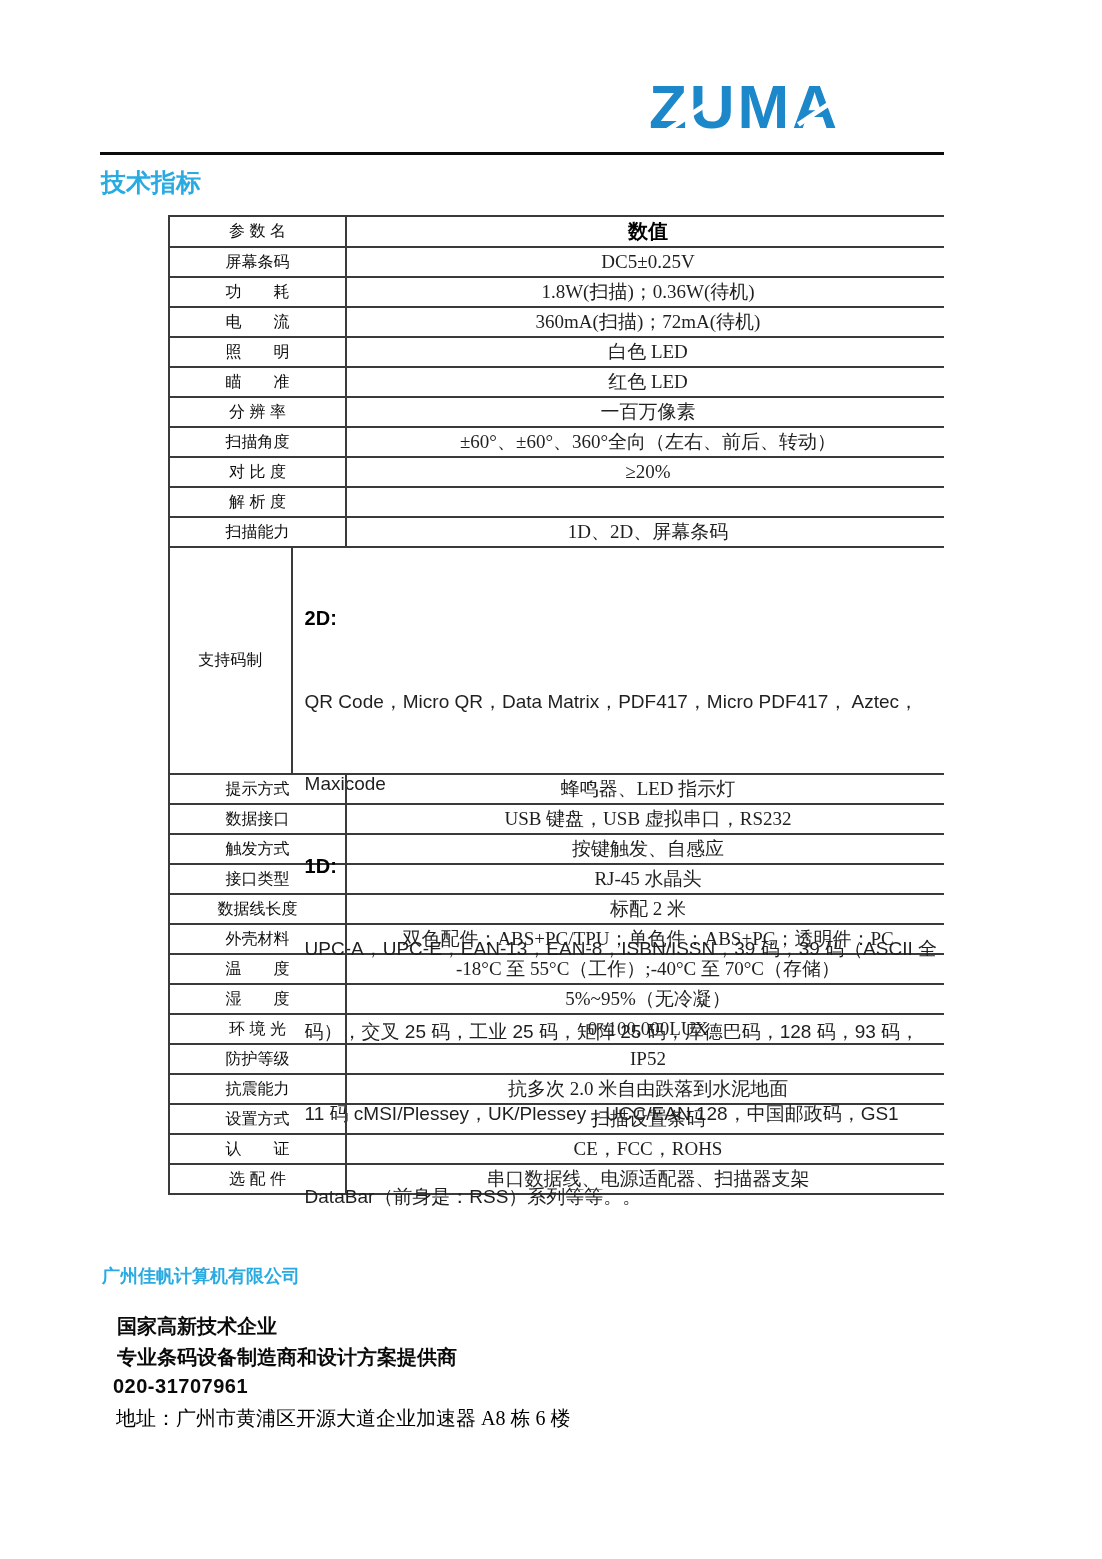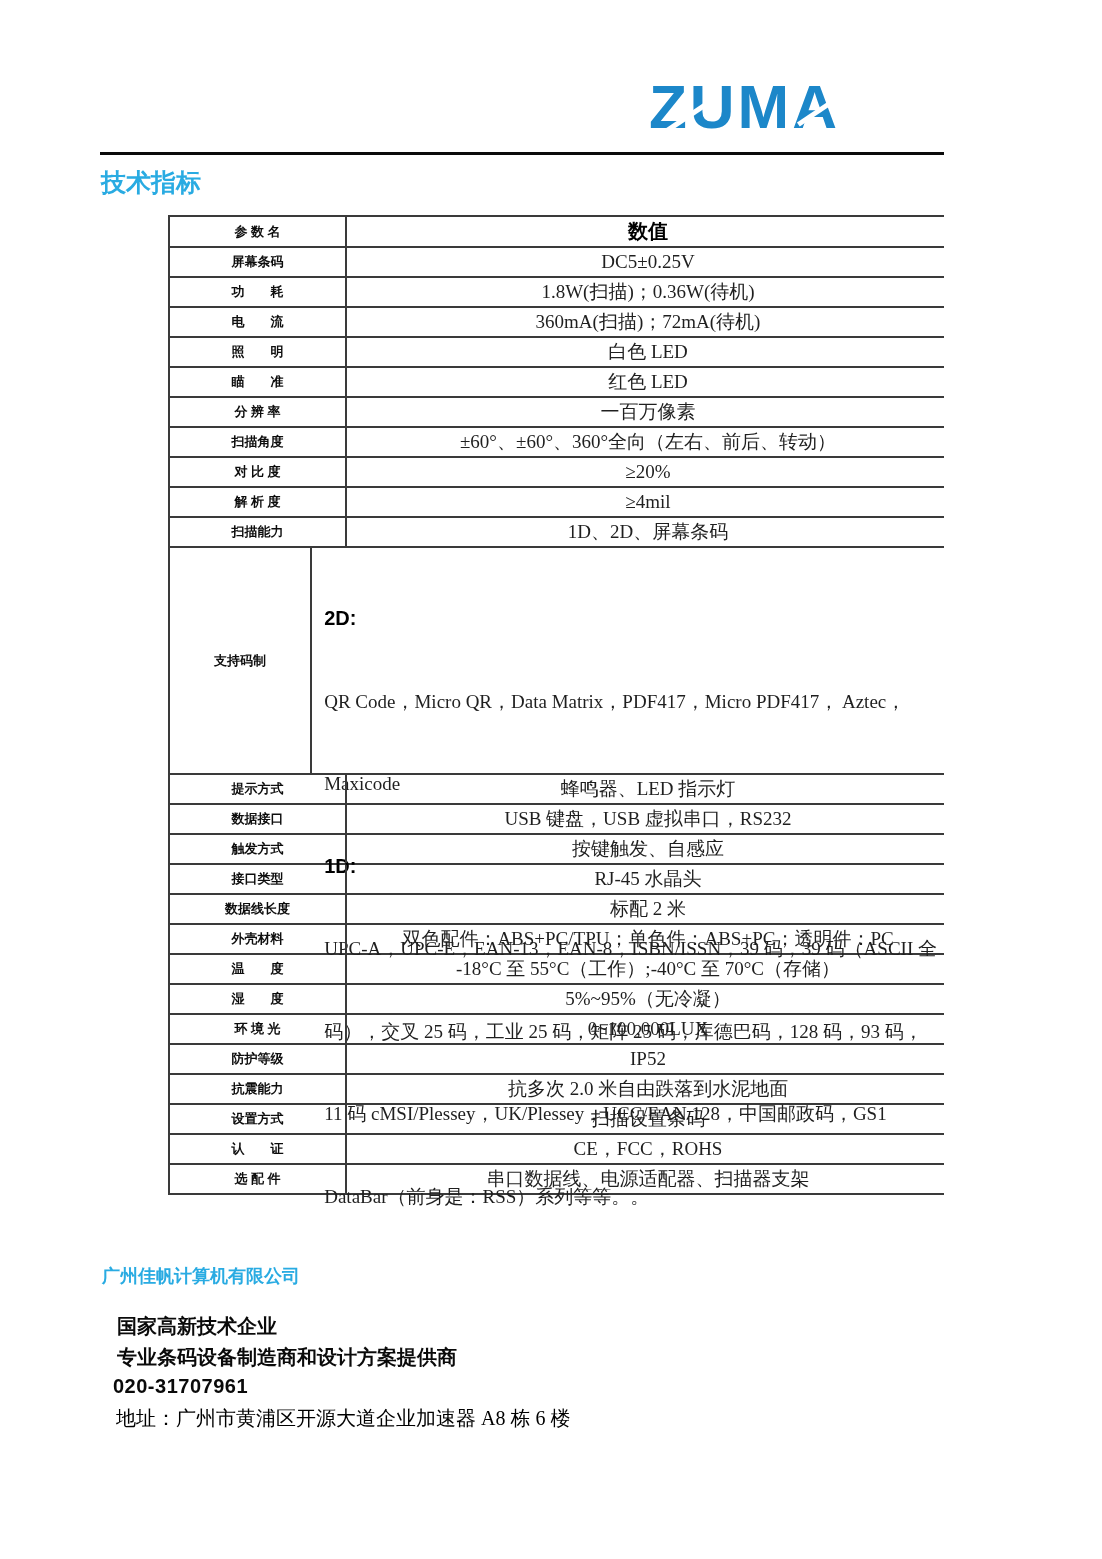--- a/index.html
+++ b/index.html
@@ -16,26 +16,26 @@
   .rule { position:absolute; left:100px; top:152px; width:905px; height:3px; background:#0b0b0b; }
 
   .title { position:absolute; left:101px; top:166px; font-size:25px; font-weight:bold; color:#29abe2; }
 
   
   .spec-table { position:absolute; left:168px; top:215px; width:779px; border:2px solid #3a3a3a; }
   .row { display:flex; height:28px; border-top:2px solid #3a3a3a; }
   .row.header-row { border-top:none; height:29px; }
   .row.codes { height:225px; }
   .c1 { width:175px; border-right:2px solid #3a3a3a; display:flex; align-items:center; justify-content:center;
-        font-weight:bold; font-size:13px; color:#0d0d0d; white-space:pre; }
+        font-weight:normal; font-size:16px; color:#0d0d0d; white-space:pre; }
   .c2 { flex:1; display:flex; align-items:center; justify-content:center;
         font-family:"Liberation Serif","DejaVu Serif",serif; font-size:19px; color:#1f1f1f; white-space:pre; }
   .header-row .c2 { font-family:"Liberation Sans",sans-serif; font-weight:bold; font-size:20px; color:#000; }
   .codes .c2 { display:block; text-align:left; padding:2px 12px 0 12px; line-height:27.5px; }
-  .codes-line { font-family:Liberation Serif, serif; font-size:19px; color:#1f1f1f; }
+  .codes-line { font-family:Liberation Sans, sans-serif; font-size:19px; color:#1f1f1f; }
   .codes-line.bold { font-family:"Liberation Sans",sans-serif; font-weight:bold; font-size:20px; color:#000000; }
 
   
   .company { position:absolute; left:102px; top:1264px; font-size:18px; font-weight:bold; color:#29abe2; }
   .fline { position:absolute; font-size:20px; font-weight:bold; color:#0a0a0a; }
   .fline-1 { left:117px; top:1313px; }
   .fline-2 { left:117px; top:1344px; }
   .fline-phone { left:113px; top:1375px; letter-spacing:0.5px; }
   .address { position:absolute; left:116px; top:1405px; font-size:20px; font-weight:normal;
              font-family:"Liberation Serif","DejaVu Serif",serif; color:#000000; }
@@ -88,21 +88,20 @@
     <div class="row">
       <div class="c1">扫描角度</div>
       <div class="c2">±60°、±60°、360°全向（左右、前后、转动）</div>
     </div>
     <div class="row">
       <div class="c1">对 比 度</div>
       <div class="c2">≥20%</div>
     </div>
     <div class="row">
       <div class="c1">解 析 度</div>
-      <div class="c2">≥4mil</div>
     </div>
     <div class="row">
       <div class="c1">扫描能力</div>
       <div class="c2">1D、2D、屏幕条码</div>
     </div>
 
     <div class="row codes">
       <div class="c1">支持码制</div>
       <div class="c2">
         <div class="codes-line bold">2D:</div>

